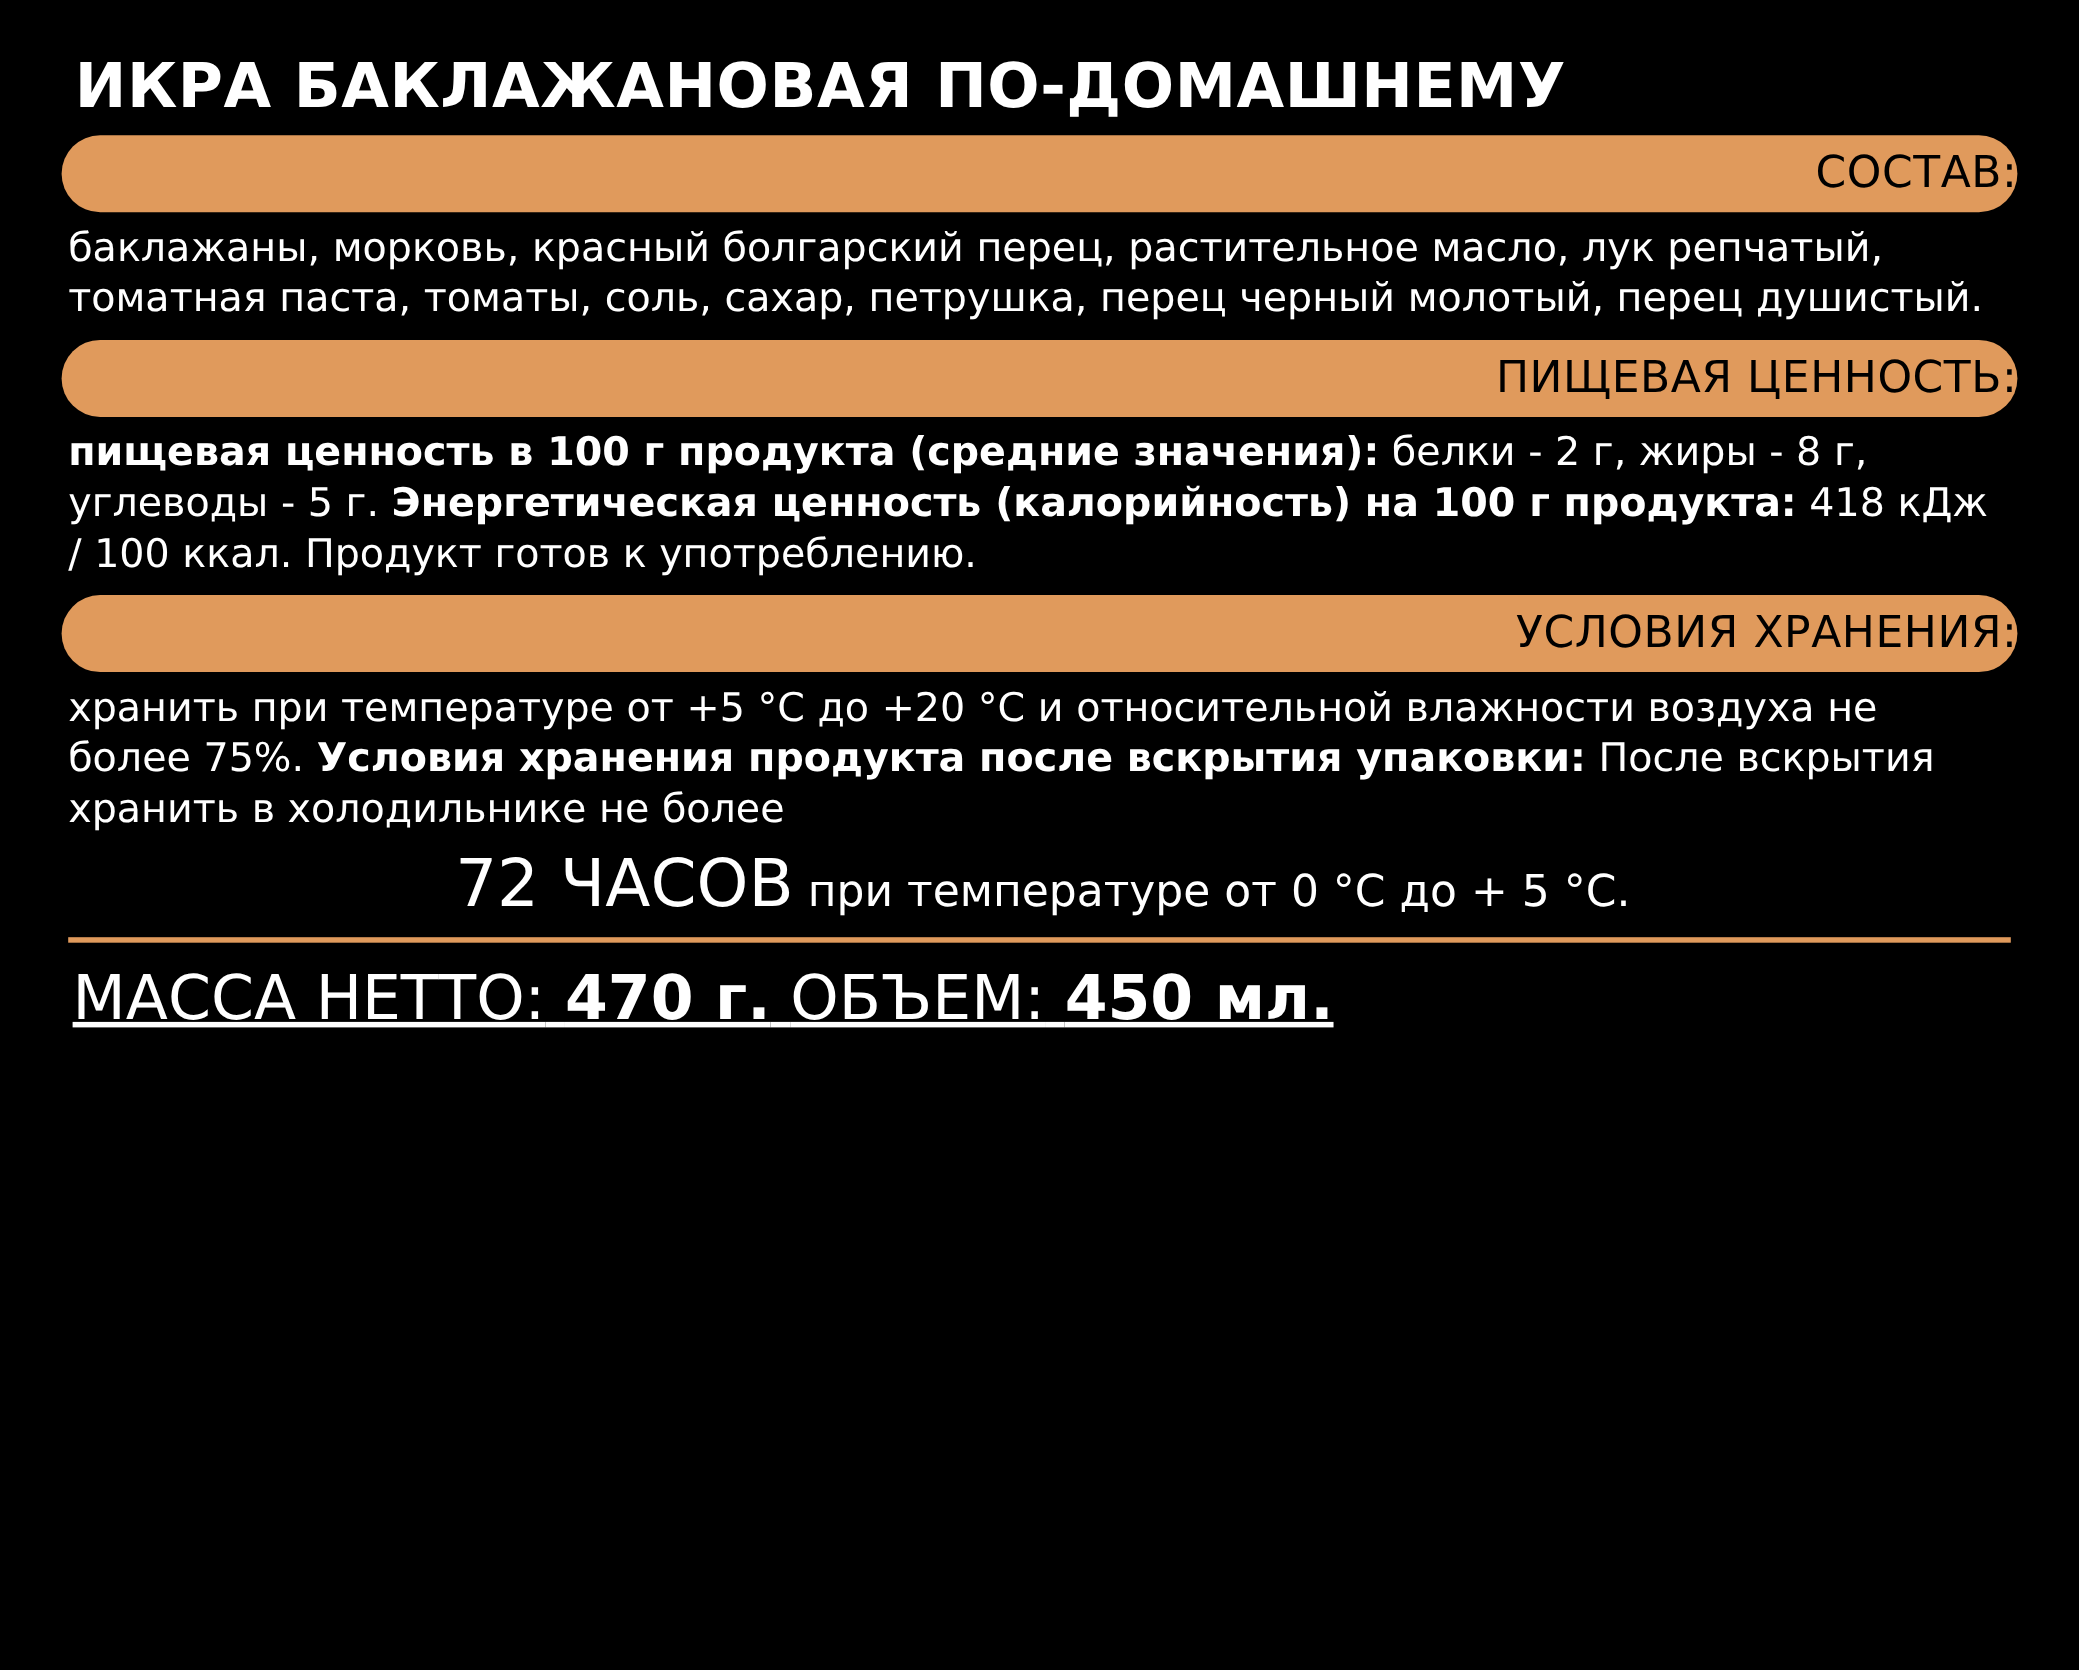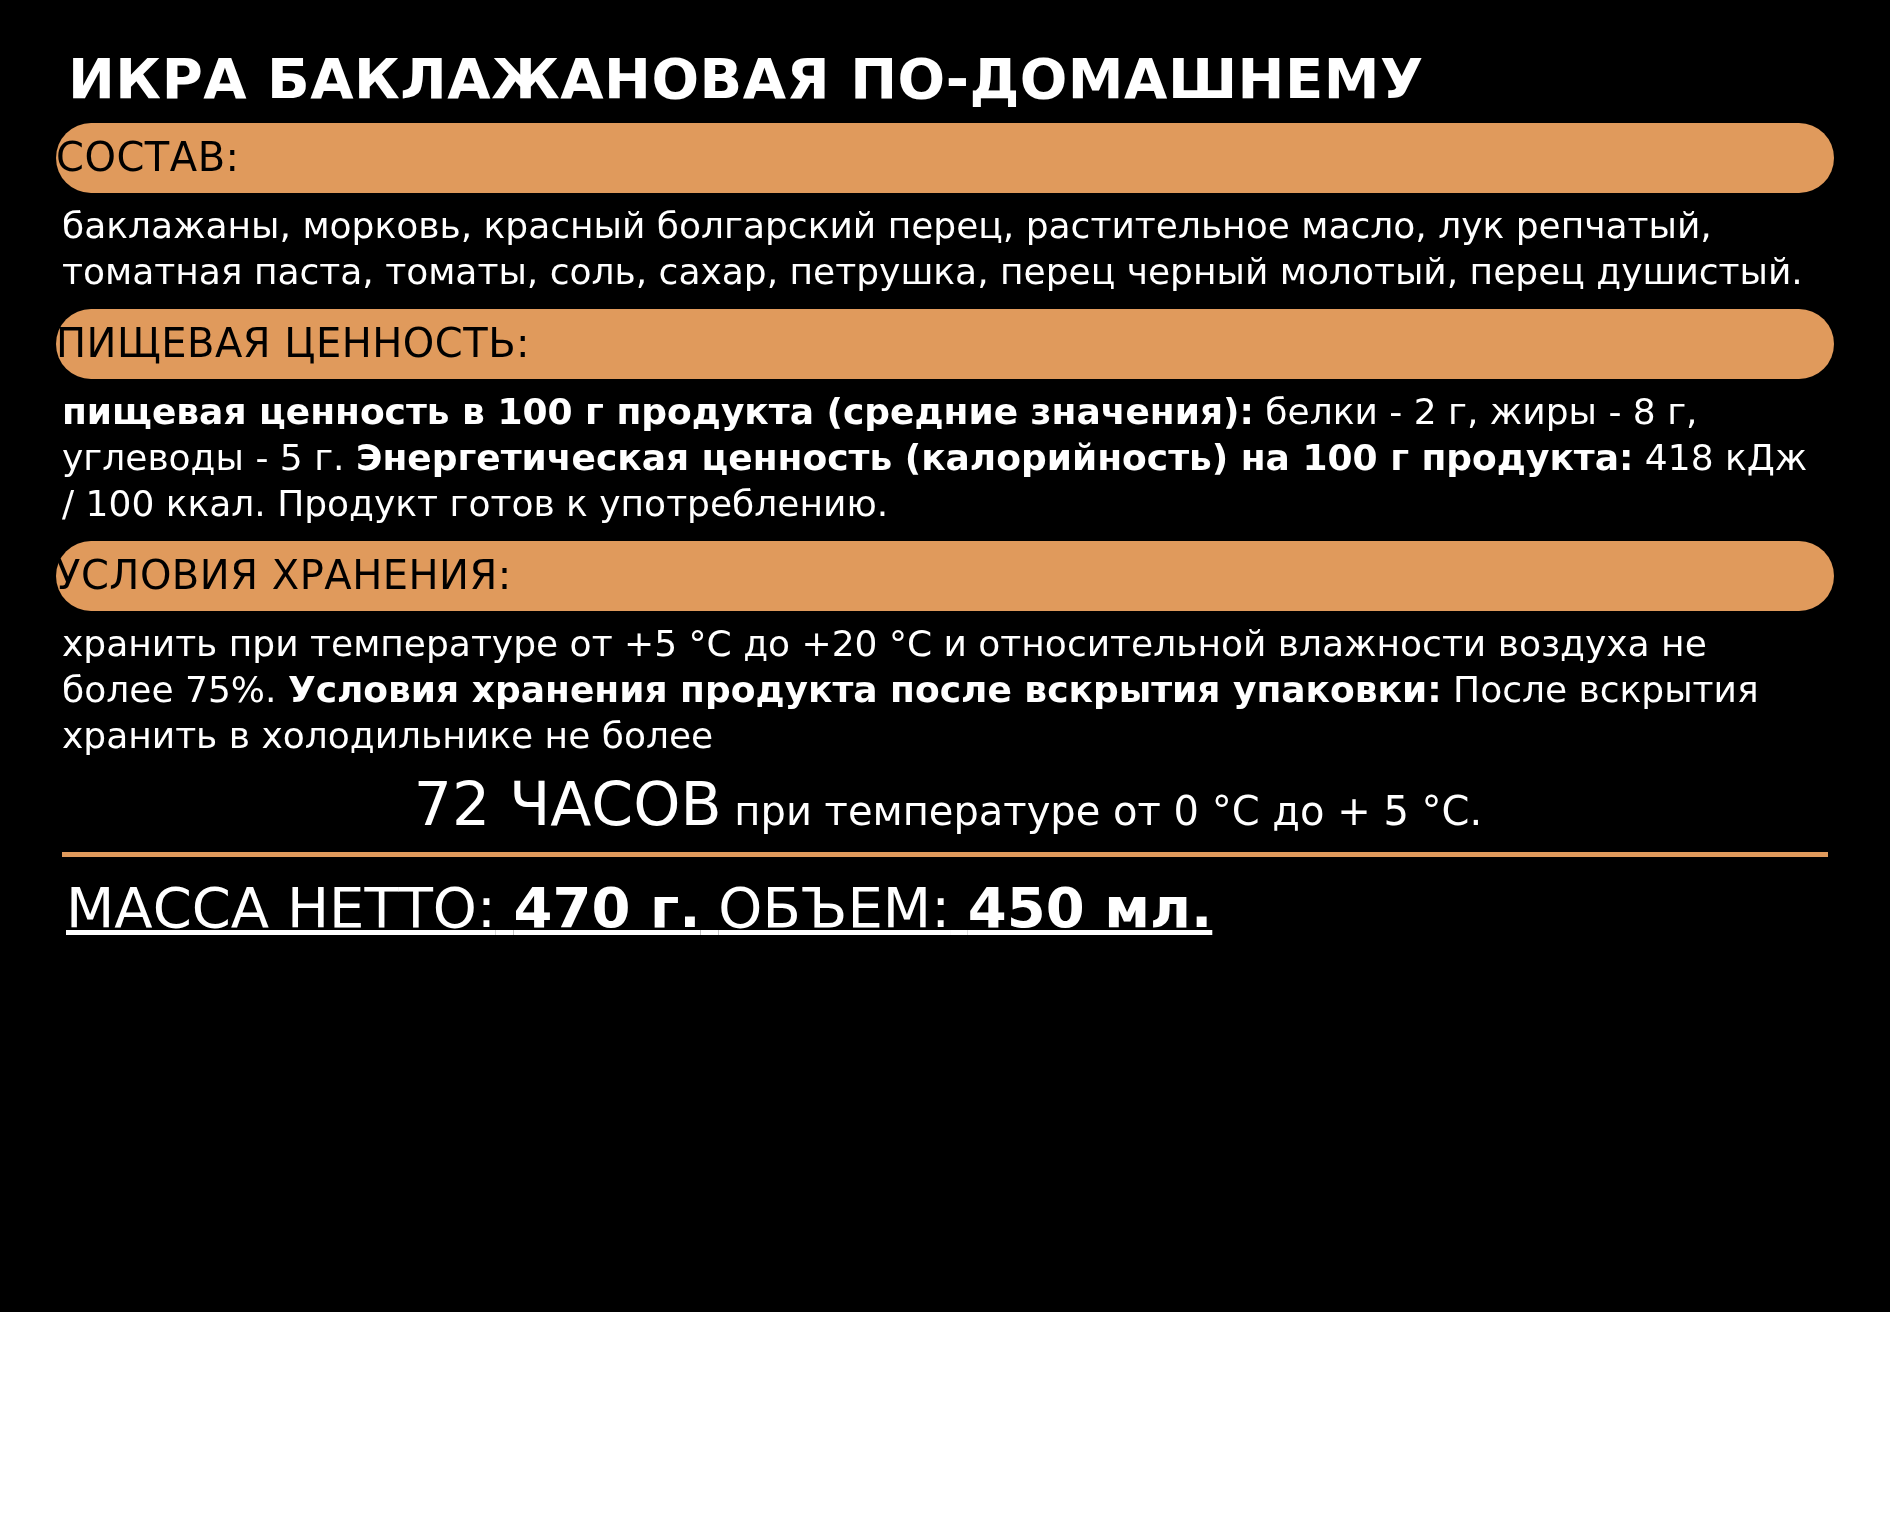--- a/index.html
+++ b/index.html
@@ -6,21 +6,21 @@
     margin: 0;
     padding: 0;
     background: #ffffff;
   }
   body {
     font-family: "DejaVu Sans", sans-serif;
   }
   .label {
     position: relative;
     width: 1890px;
-    height: 1312px;
+    height: 1518px;
     background: #000000;
     box-sizing: border-box;
     overflow: hidden;
   }
   .inner {
     position: absolute;
     left: 0;
     top: 0;
     right: 0;
     bottom: 0;
@@ -33,21 +33,21 @@
     font-weight: bold;
     letter-spacing: 0.5px;
     line-height: 1.05;
     margin: 8px 0 14px 12px;
     white-space: nowrap;
   }
   .band {
     background: #e09a5c;
     color: #000000;
     border-radius: 40px;
-    text-align: left;
+    text-align: right;
     font-size: 40px;
     line-height: 1;
     padding: 14px 0 16px 0;
     margin: 6px 0 10px 0;
     letter-spacing: 0.5px;
   }
   .para {
     font-size: 36px;
     line-height: 1.28;
     margin: 6px 12px 14px 6px;

